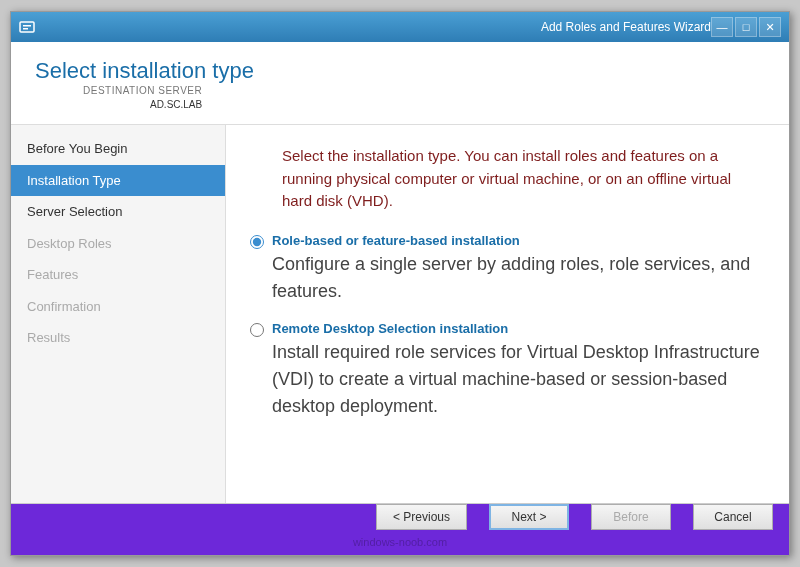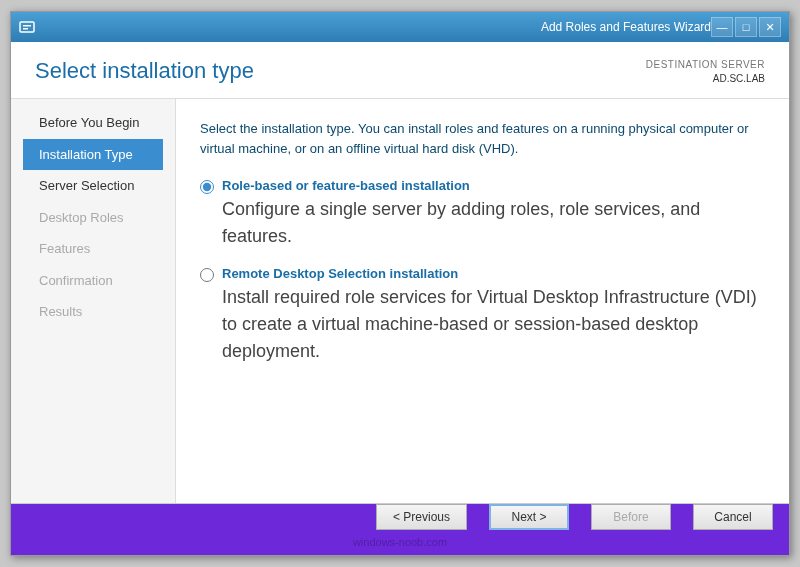--- a/index.html
+++ b/index.html
@@ -63,20 +63,21 @@
       justify-content: center;
     }
     .header-bar {
       background: white;
       padding: 16px 24px 12px 24px;
       border-bottom: 1px solid #ddd;
       display: flex;
       justify-content: space-between;
       align-items: flex-start;
       flex-shrink: 0;
+      flex-direction: column;
     }
     .page-title {
       font-size: 22px;
       font-weight: 300;
       color: #1a6ea8;
     }
     .dest-server {
       text-align: right;
       font-size: 10px;
       color: #555;
@@ -92,24 +93,24 @@
     .dest-name {
       color: #333;
       font-size: 10px;
     }
     .main-content {
       display: flex;
       flex: 1;
       overflow: hidden;
     }
     .sidebar {
-      width: 165px;
+      width: 215px;
       background: #f5f5f5;
       border-right: 1px solid #ddd;
-      padding: 8px 12px;
+      padding: 8px 0;
       flex-shrink: 0;
     }
     .sidebar-item {
       padding: 6px 16px;
       font-size: 13px;
       color: #333;
       cursor: pointer;
       line-height: 1.5;
     }
     .sidebar-item.active {
@@ -120,24 +121,25 @@
       color: #aaa;
       cursor: default;
     }
     .body-content {
       flex: 1;
       padding: 20px 24px;
       overflow-y: auto;
       background: white;
     }
     .description {
-      font-size: 13px;
-      color: #0c4a6e;
+      font-size: 15px;
+      color: #7f1d1d;
       margin-bottom: 20px;
       line-height: 1.5;
+      margin-left: 32px;
     }
     .radio-option {
       display: flex;
       align-items: flex-start;
       margin-bottom: 16px;
       cursor: pointer;
     }
     .radio-input {
       margin-top: 2px;
       margin-right: 8px;

